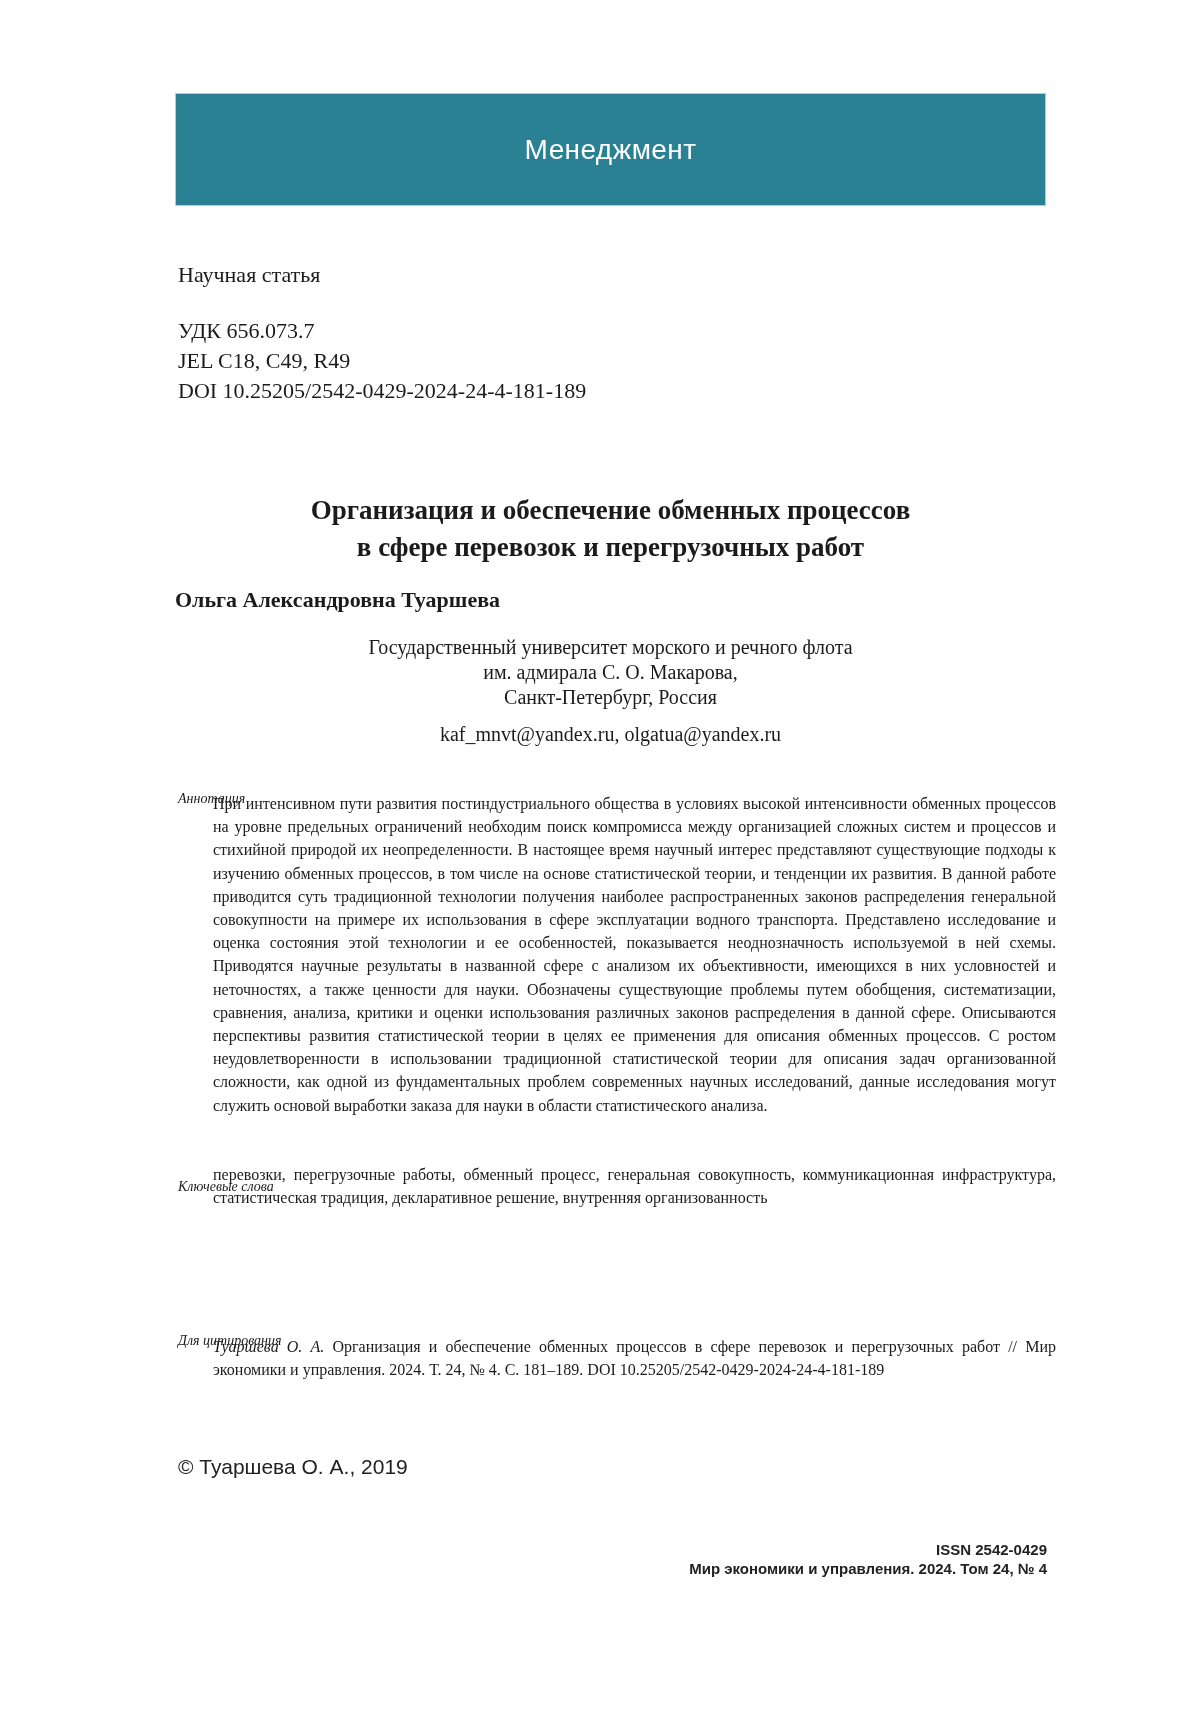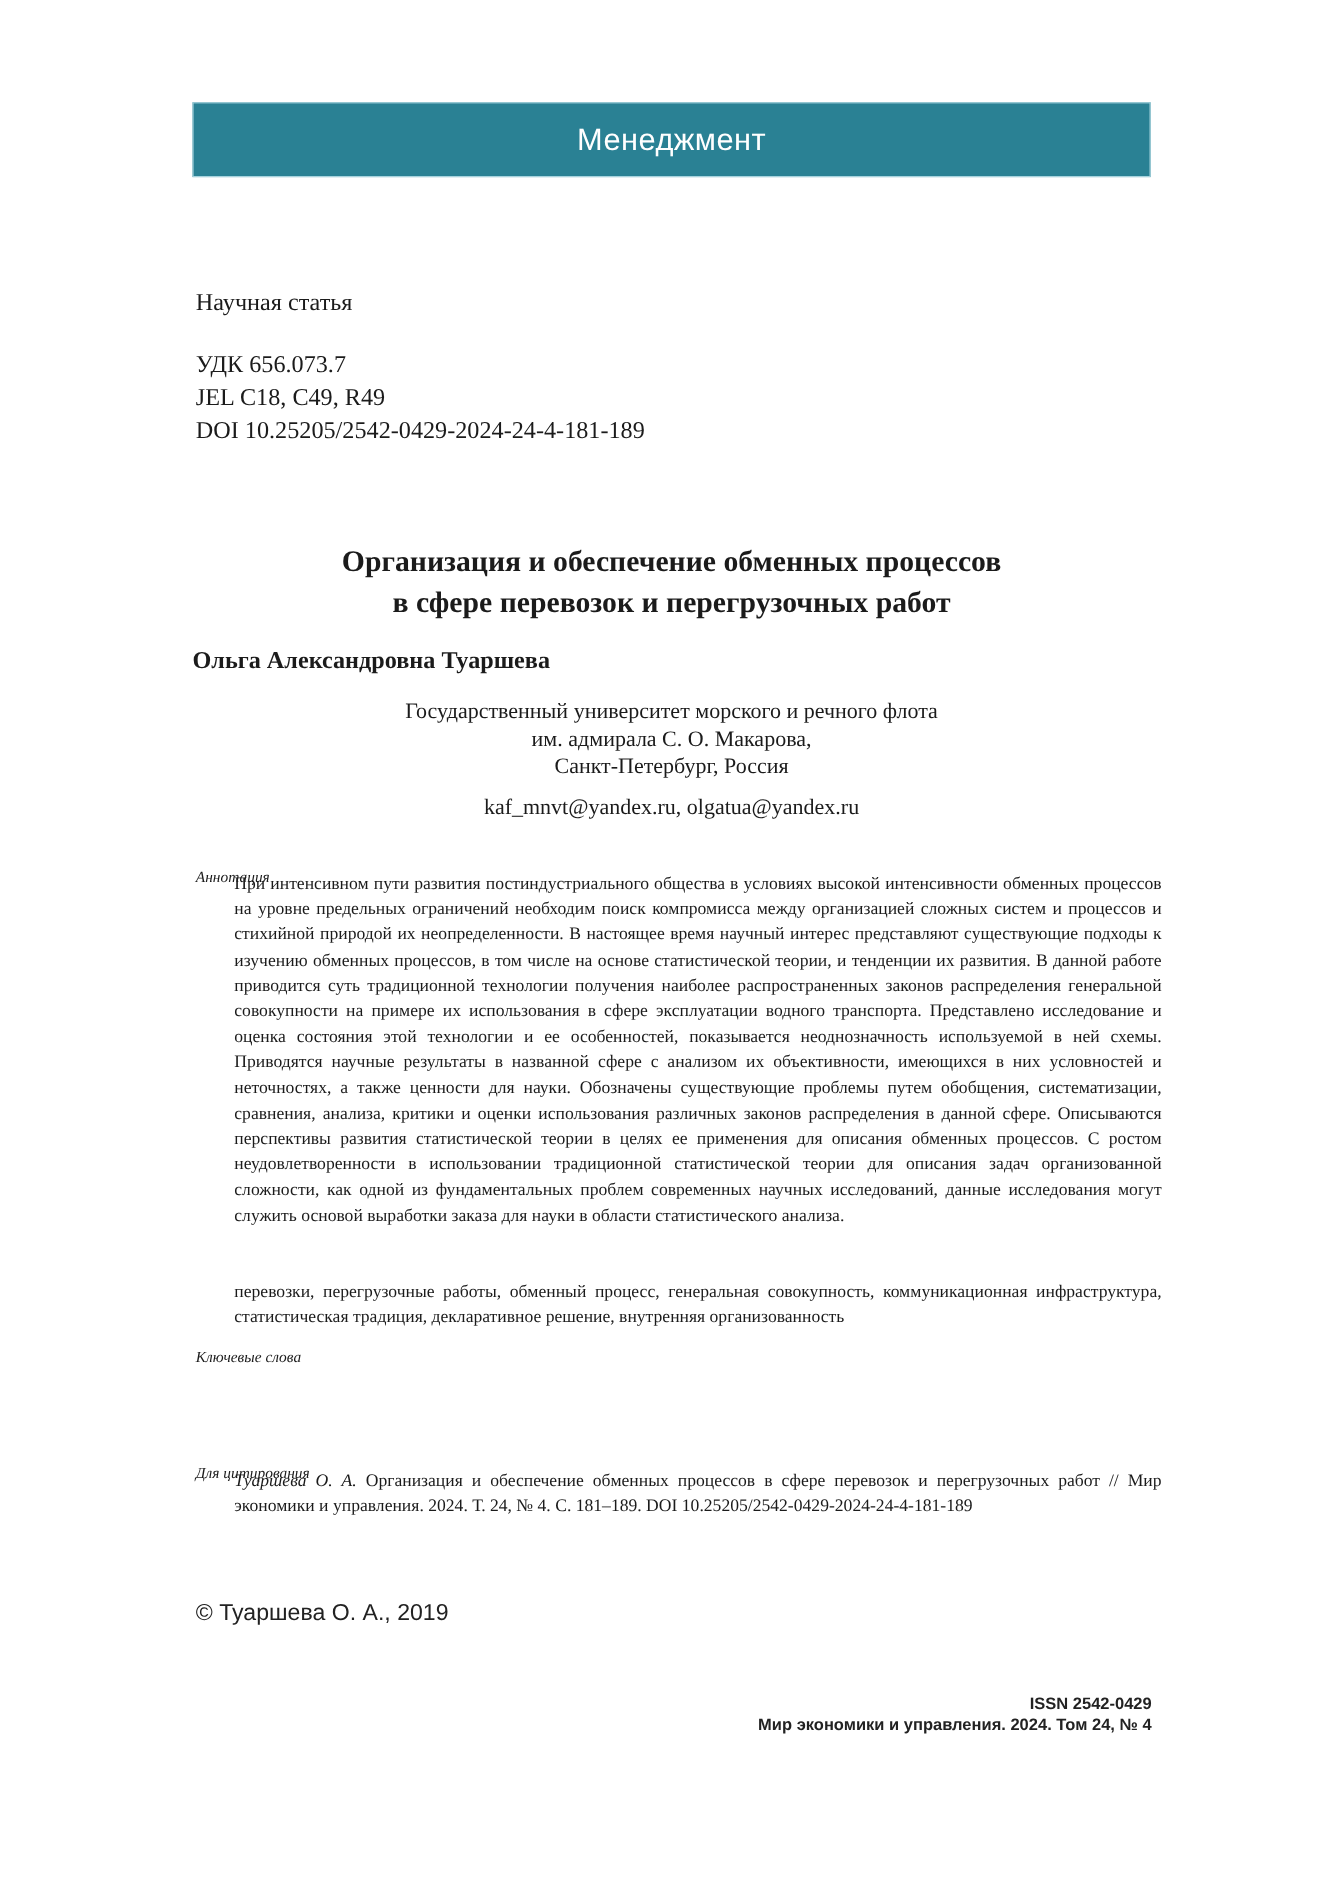--- a/index.html
+++ b/index.html
@@ -13,21 +13,21 @@
   html,body{background:#fff;}
   body{
     width:1200px;height:1728px;
     position:relative;
     background:var(--page-bg);
     color:var(--text);
     font-family:"Liberation Serif","DejaVu Serif",serif;
   }
   .abs{position:absolute;}
   .banner{
-    left:175px;top:93px;width:871px;height:68px;
+    left:175px;top:93px;width:871px;height:113px;
     background:var(--banner-bg);
     border:1px solid var(--banner-border);
     display:flex;align-items:center;justify-content:center;
   }
   .banner-label{
     font-family:"Liberation Sans","DejaVu Sans",sans-serif;
     font-size:28px;color:var(--banner-text);letter-spacing:.4px;
   }
   .article-type{left:178px;top:262px;font-size:22px;}
   .codes{left:178px;top:316px;font-size:22px;line-height:30px;}
@@ -44,21 +44,21 @@
     font-size:20px;line-height:25px;
   }
   .emails{left:175px;top:723px;width:871px;text-align:center;font-size:20px;}
   .sec-label{left:178px;font-style:italic;font-size:14px;margin-top:23px;}
   .sec-text{
     left:213px;width:843px;text-align:justify;
     font-size:16px;line-height:23.2px;
   }
   .abstract-label{top:768px;}
   .abstract-text{top:792px;}
-  .keywords-label{top:1204px;}
+  .keywords-label{top:1156px;}
   .keywords-text{top:1163px;}
   .citation-label{top:1310px;}
   .citation-text{top:1335px;}
   .citation-author{font-style:italic;}
   .copyright{
     left:178px;top:1455px;
     font-family:"Liberation Sans","DejaVu Sans",sans-serif;
     font-size:21px;color:#222;
   }
   .footer{

